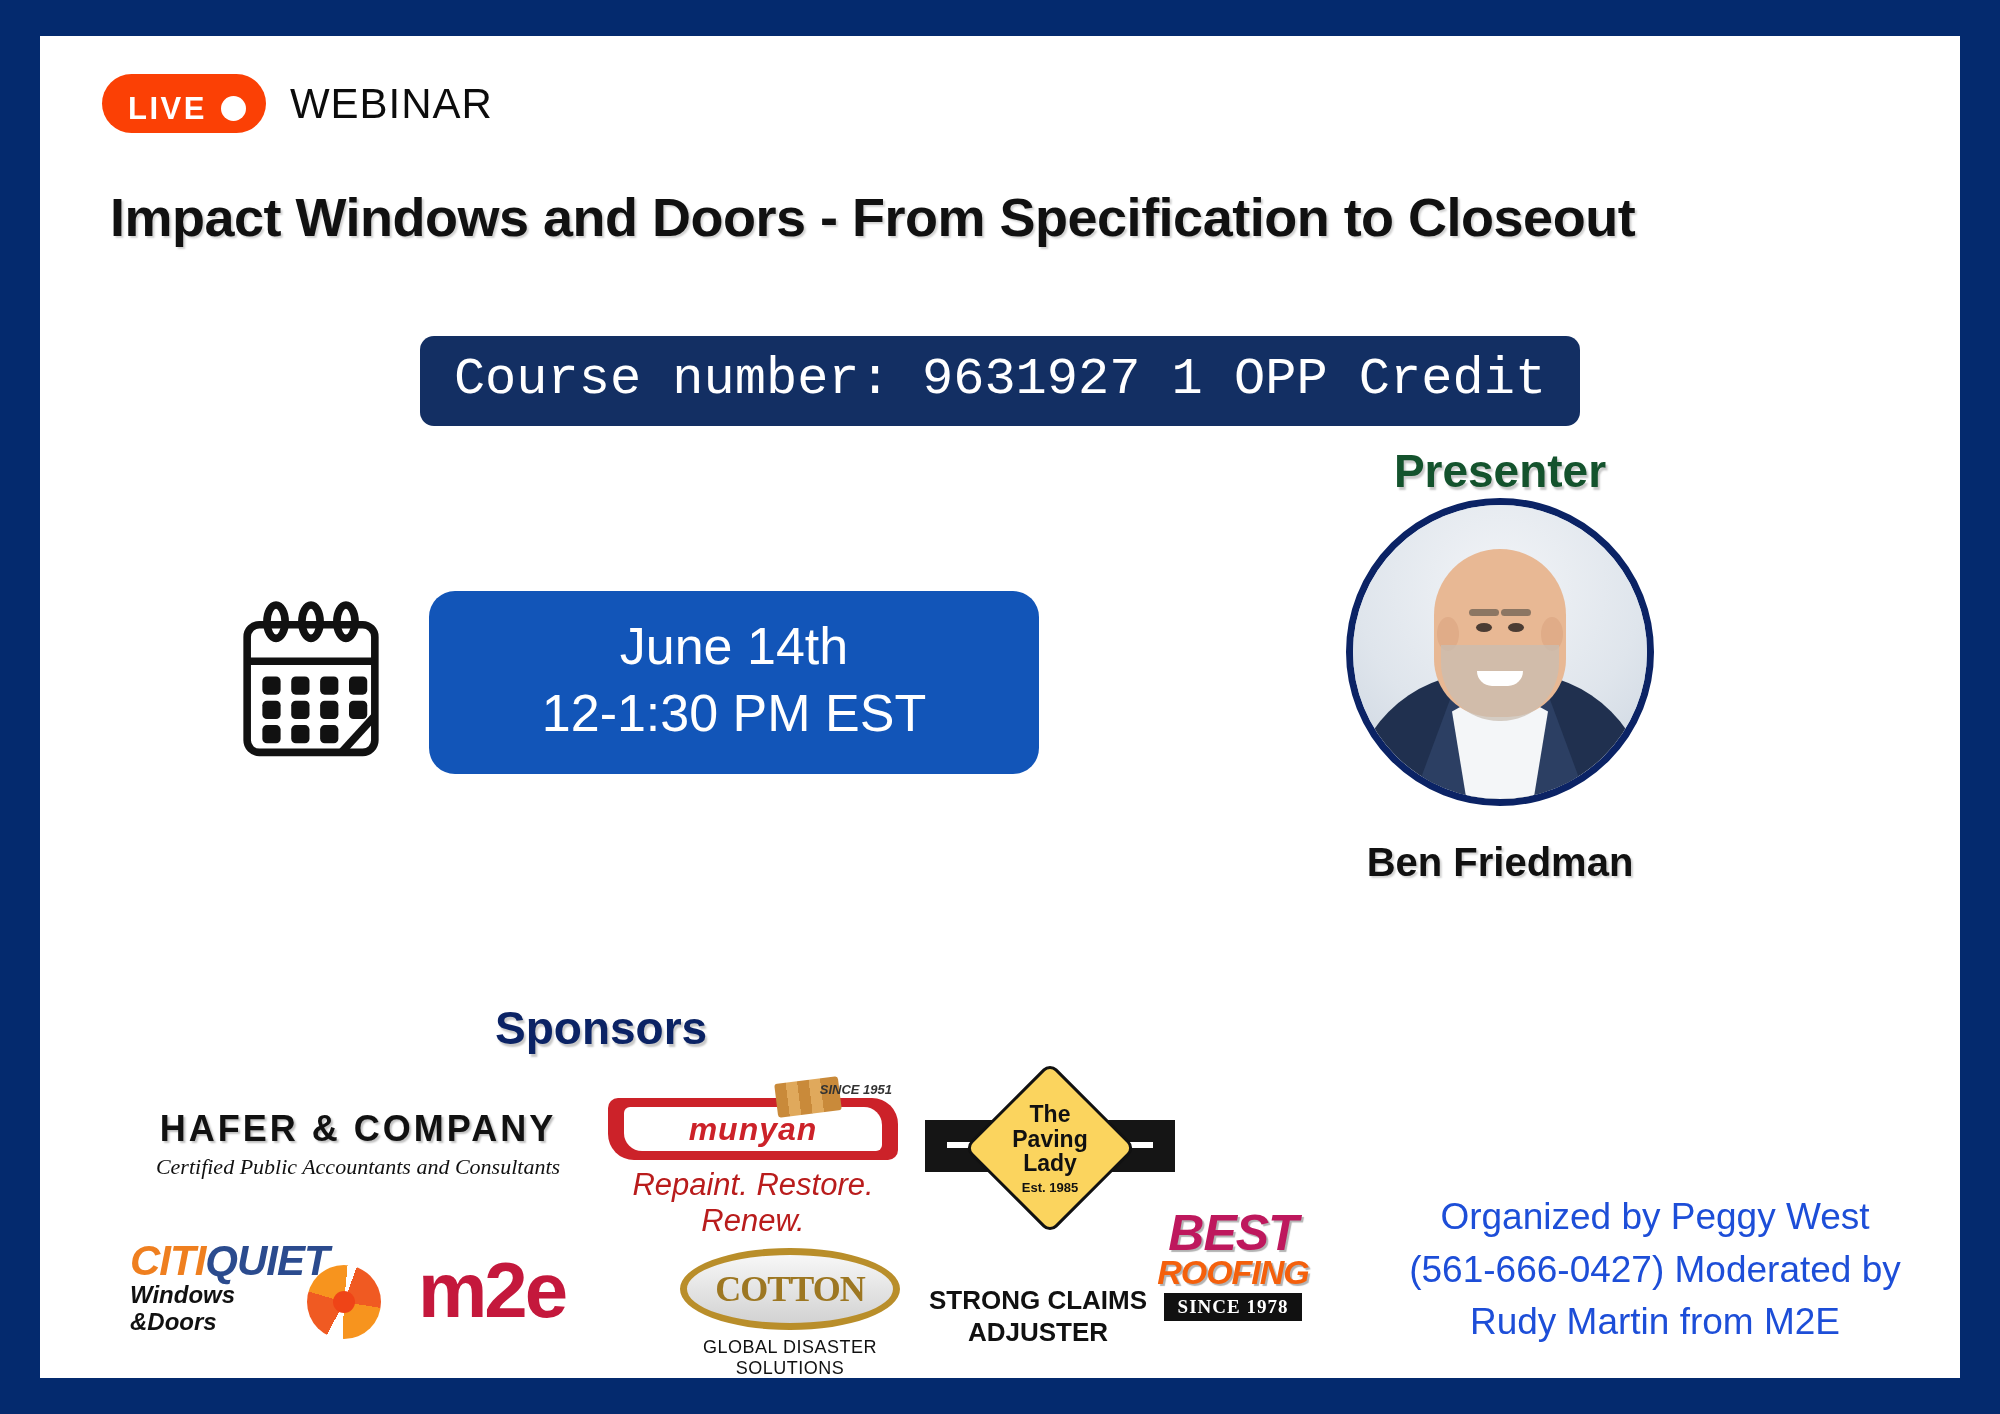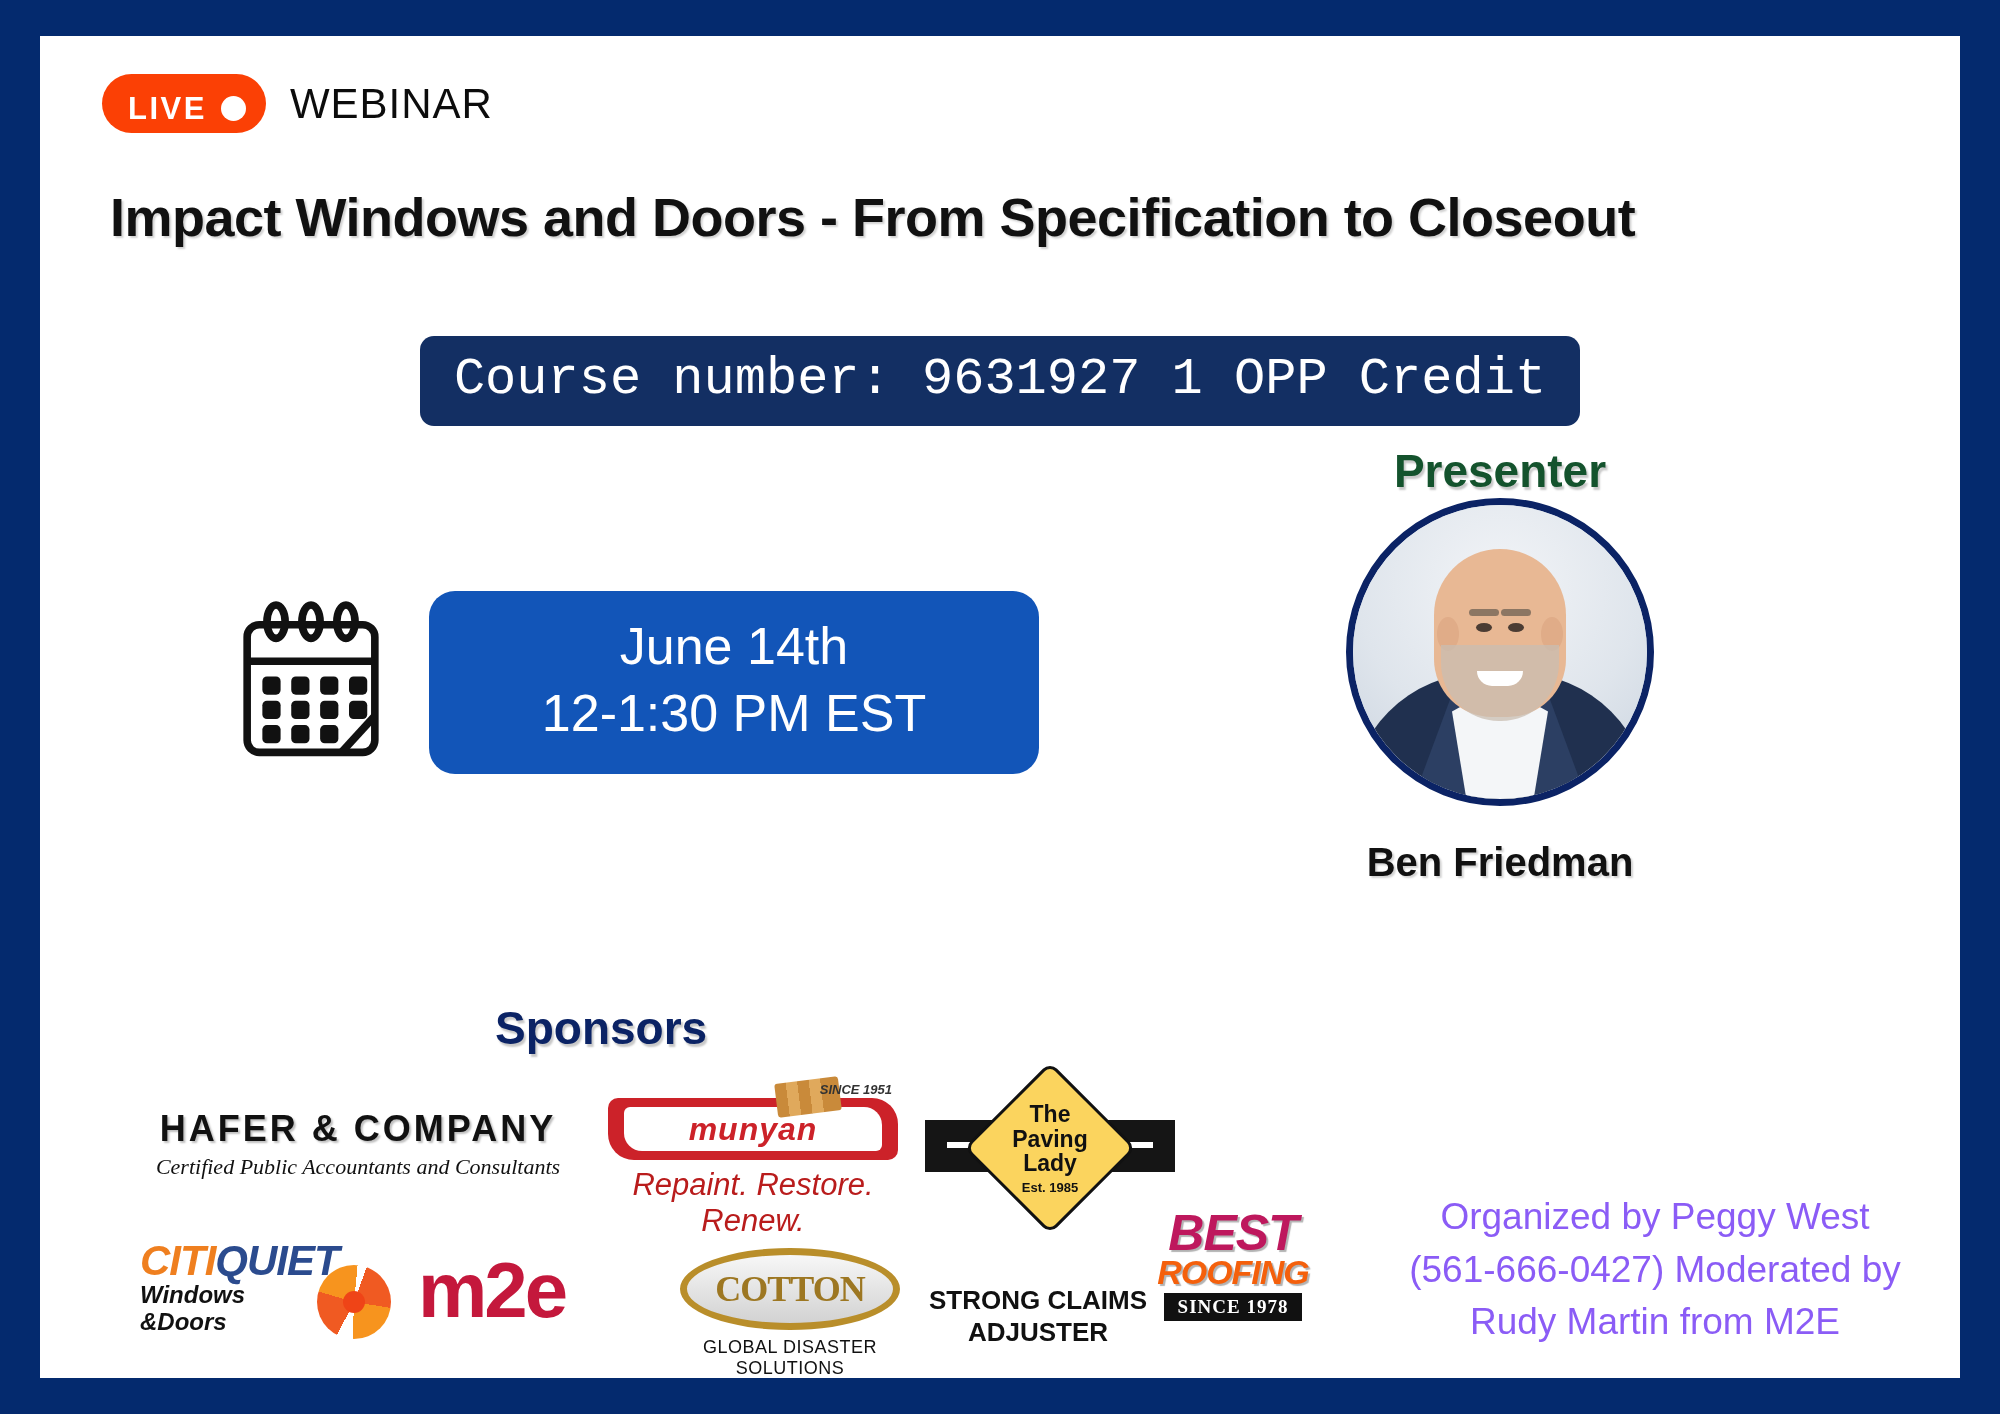--- a/index.html
+++ b/index.html
@@ -235,21 +235,21 @@
     transform: rotate(45deg); border-radius: 10px;
   }
   .paving .dtext {
     position: absolute; left: 50%; top: 50%; transform: translate(-50%,-50%);
     width: 140px; text-align: center; line-height: 1.07;
     font-size: 23px; font-weight: 700; color: #111;
   }
   .paving .est { font-size: 13px; font-weight: 700; margin-top: 5px; }
 
   
-  .citiquiet { position: absolute; left: 100px; top: 1205px; width: 245px; }
+  .citiquiet { position: absolute; left: 90px; top: 1205px; width: 245px; }
   .citiquiet .cq {
     font-size: 42px; font-weight: 700; font-style: italic; letter-spacing: -1px;
     line-height: .95;
   }
   .citiquiet .cq .o { color: #ef7f1f; }
   .citiquiet .cq .b { color: #2b4b8e; }
   .citiquiet .sub {
     font-size: 24px; font-weight: 700; font-style: italic; color: #111;
     line-height: 1.03; margin-top: 2px;
   }
@@ -312,21 +312,21 @@
   .best .since {
     display: inline-block; margin-top: 5px;
     background: #111; color: #fff; padding: 3px 14px;
     font-family: "Liberation Serif", serif;
     font-size: 19px; font-weight: 700; letter-spacing: 1px;
   }
 
   
   .organizer {
     position: absolute; left: 1310px; top: 1155px; width: 610px;
-    text-align: center; font-size: 37px; color: #8b5cf6; line-height: 1.42;
+    text-align: center; font-size: 37px; color: #1d4ed8; line-height: 1.42;
   }
 </style>
 </head>
 <body>
 
 <div class="poster">
   <div class="canvas">
 
     <div class="live-row">
       <div class="live-badge">

